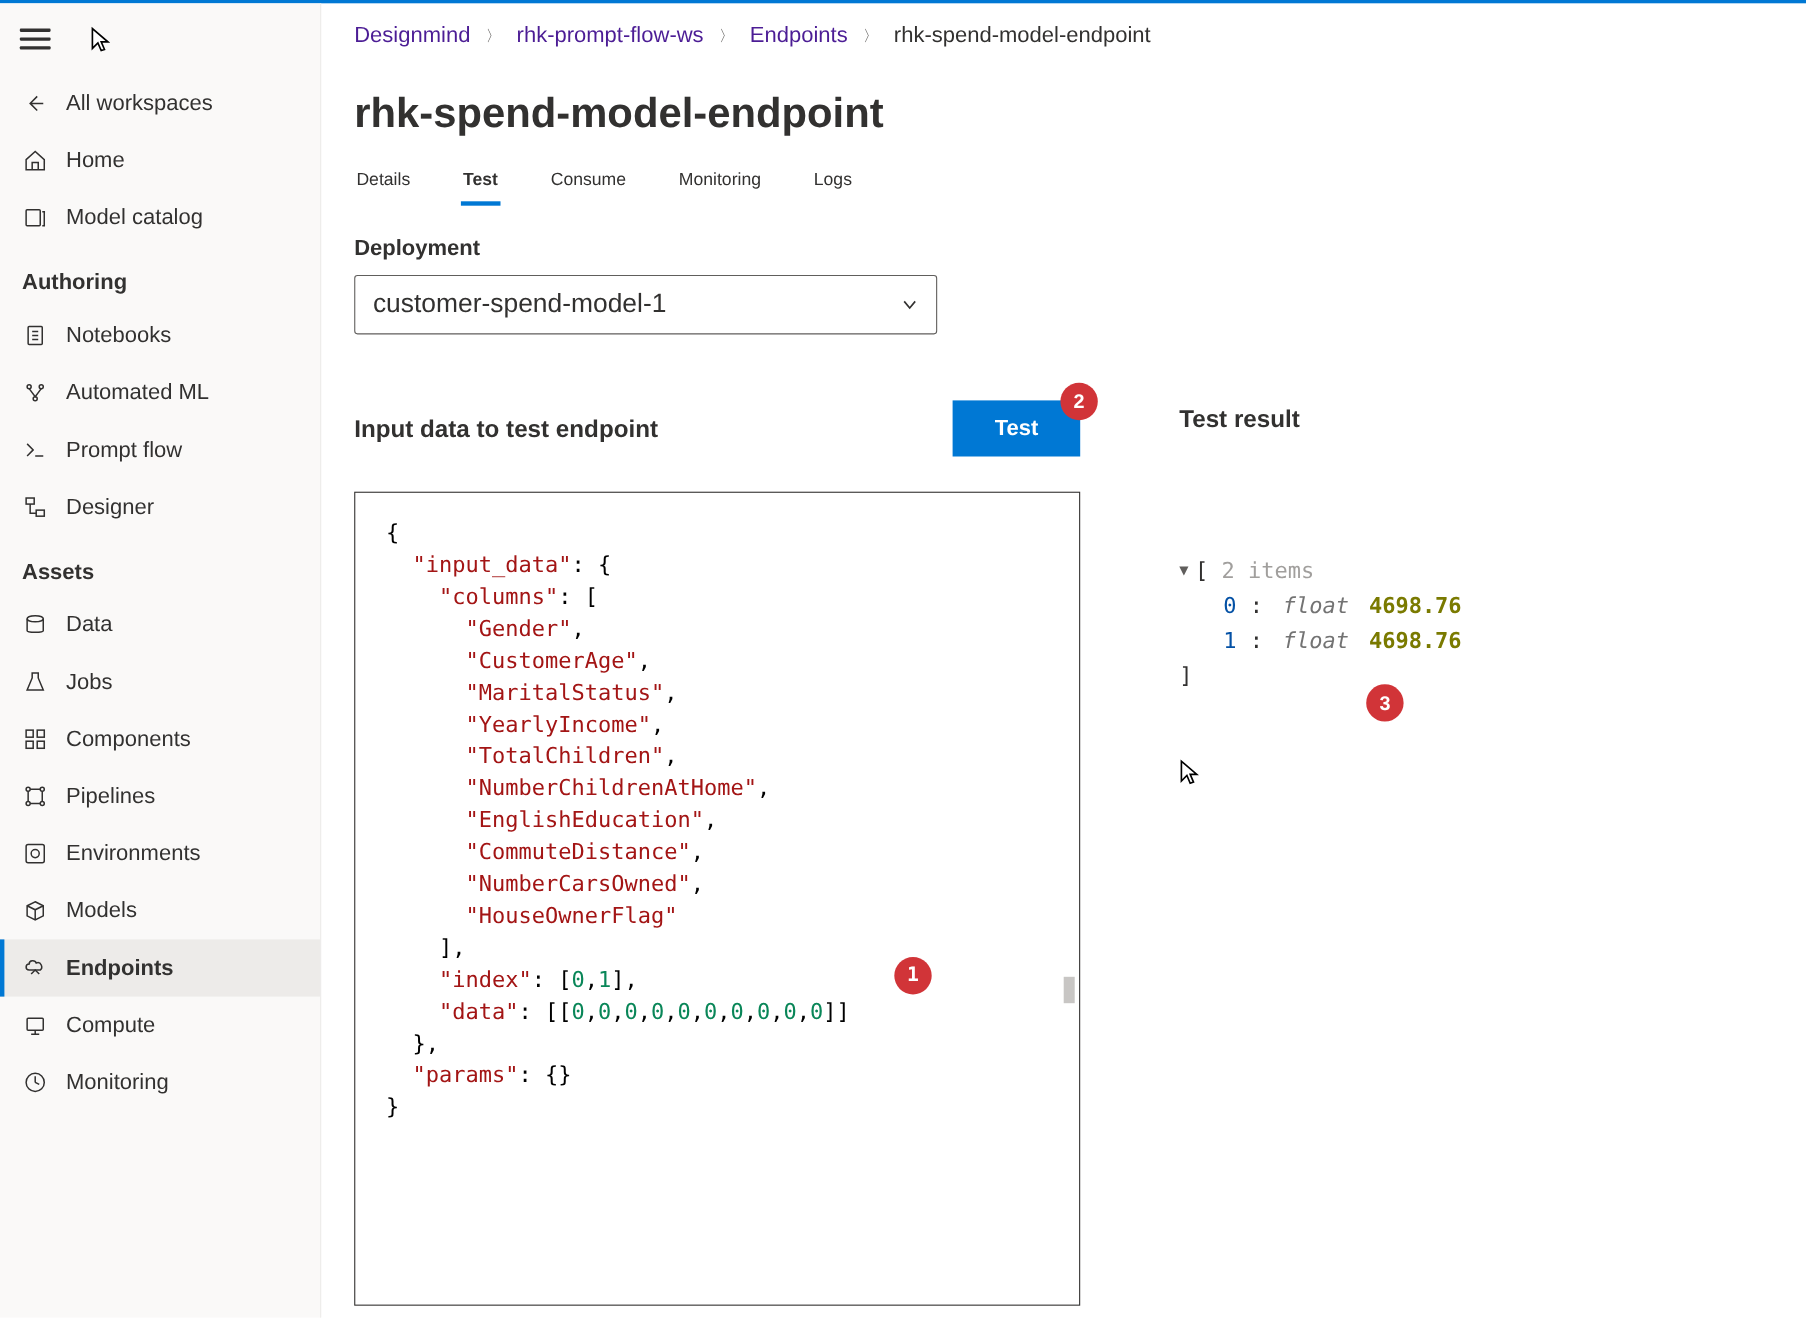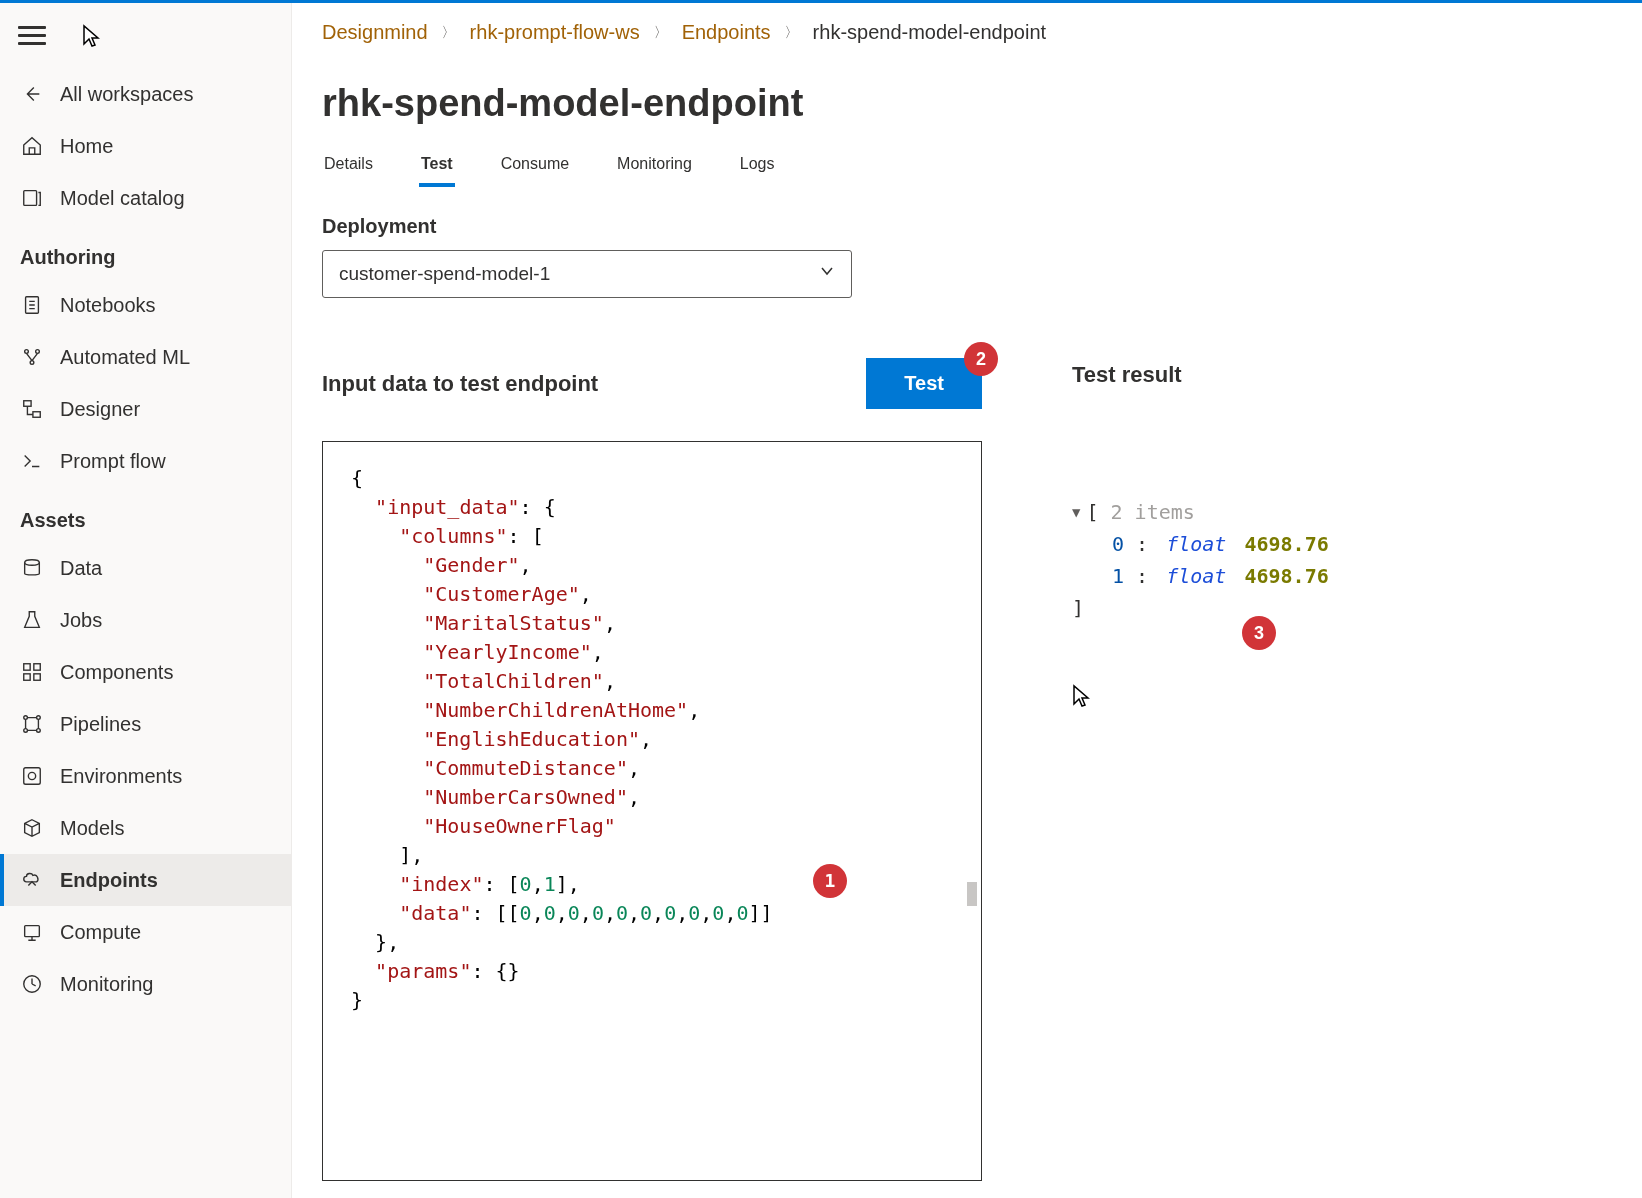--- a/index.html
+++ b/index.html
@@ -46,35 +46,35 @@
   .side-section {
     padding: 22px 20px 10px 20px;
     font-size: 20px;
     font-weight:600;
   }
   .ico { width:24px; height:24px; display:inline-flex; align-items:center; justify-content:center; color:#323130; flex-shrink:0;}
   .ico svg { width:22px; height:22px; stroke:#323130; fill:none; stroke-width:1.5; }
   
   .main { flex:1; padding: 0 0 0 30px; overflow:auto; }
   .breadcrumbs { display:flex; align-items:center; gap:14px; font-size:20px; padding:18px 0 10px 0;}
-  .breadcrumbs .link { color:#a16207; cursor:pointer; }
+  .breadcrumbs .link { color:#4c1d95; cursor:pointer; }
   .breadcrumbs .sep { color:#605e5c; font-size:14px; }
   .breadcrumbs .current { color:#323130; }
   .page-title { font-size:38px; font-weight:600; padding:28px 0 22px 0; }
   .tabs { display:flex; gap:44px; border-bottom:0; font-size:16px; padding-bottom:0; }
   .tab { padding:8px 2px 14px 2px; cursor:pointer; position:relative; }
   .tab.active { font-weight:600; }
   .tab.active::after {
     content:""; position:absolute; left:0; right:0; bottom:0; height:4px; background:#0078d4;
   }
   .deploy-label { font-size:20px; font-weight:600; margin-top:28px; }
   .select-wrap {
     margin-top:12px; width:530px; border:1px solid #605e5c; border-radius:3px;
-    padding:12px 16px; display:flex; justify-content:space-between; 
-    font-size:19px; cursor:pointer;
+    padding:12px 16px; display:flex; justify-content:space-between; align-items:center;
+    font-size:24px; cursor:pointer;
   }
   .chev { width:16px; height:16px; }
   .content-row { display:flex; gap:90px; margin-top:60px; align-items:flex-start;}
   .input-col { width:660px; }
   .input-header { display:flex; align-items:center; justify-content:space-between; position:relative;}
   .input-title { font-size:22px; font-weight:700; }
   .test-btn {
     background:#0078d4; color:#fff; border:none; padding:14px 38px; font-size:20px;
     font-weight:600; cursor:pointer; position:relative;
   }
@@ -102,21 +102,21 @@
   
   .result-col { flex:1; position:relative; padding-top:4px;}
   .result-title { font-size:22px; font-weight:700; }
   .result-tree { margin-top:108px; font-family: Consolas, Menlo, monospace; font-size:20px; }
   .tree-row { padding:4px 0; }
   .caret { color:#605e5c; margin-right:6px; font-size:14px; display:inline-block; transform:translateY(-2px);}
   .bracket { color:#323130; }
   .items-count { color:#a19f9d; }
   .idx { color:#0451a5; }
   .colon { color:#323130; }
-  .type { color:#1d4ed8; font-style:italic; margin:0 6px;}
+  .type { color:#737373; font-style:italic; margin:0 6px;}
   .val { color:#7a7a00; font-weight:600; }
   .indent1 { padding-left:40px; }
   .badge3 {
     position:absolute; left:170px; top:258px; width:34px; height:34px; border-radius:50%;
     background:#d13438; color:#fff; font-size:18px; font-weight:700; display:flex;
     align-items:center; justify-content:center;
   }
   .cursor2 { position:absolute; left:0px; top:326px; }
 </style>
 </head>
@@ -179,34 +179,34 @@
             <circle cx="18" cy="6" r="2"></circle>
             <circle cx="12" cy="18" r="2"></circle>
             <path d="M6 8 L12 16 L18 8"></path>
           </svg>
         </span>
       <span>Automated ML</span>
     </div>
     <div class="side-row">
       <span class="ico">
           <svg viewBox="0 0 24 24">
+            <path d="M4 6 L10 12 L4 18 M12 18 H20"></path>
+          </svg>
+        </span>
+      <span>Prompt flow</span>
+    </div>
+    <div class="side-row">
+      <span class="ico">
+          <svg viewBox="0 0 24 24">
             <rect x="3" y="3" width="8" height="6"></rect>
             <rect x="13" y="15" width="8" height="6"></rect>
             <path d="M7 9 V18 H13"></path>
           </svg>
         </span>
       <span>Designer</span>
-    </div>
-    <div class="side-row">
-      <span class="ico">
-          <svg viewBox="0 0 24 24">
-            <path d="M4 6 L10 12 L4 18 M12 18 H20"></path>
-          </svg>
-        </span>
-      <span>Prompt flow</span>
     </div>
     <div class="side-section">Assets</div>
     <div class="side-row">
       <span class="ico">
           <svg viewBox="0 0 24 24">
             <ellipse cx="12" cy="6" rx="8" ry="3"></ellipse>
             <path d="M4 6 V18 C4 20 20 20 20 18 V6"></path>
           </svg>
         </span>
       <span>Data</span>

